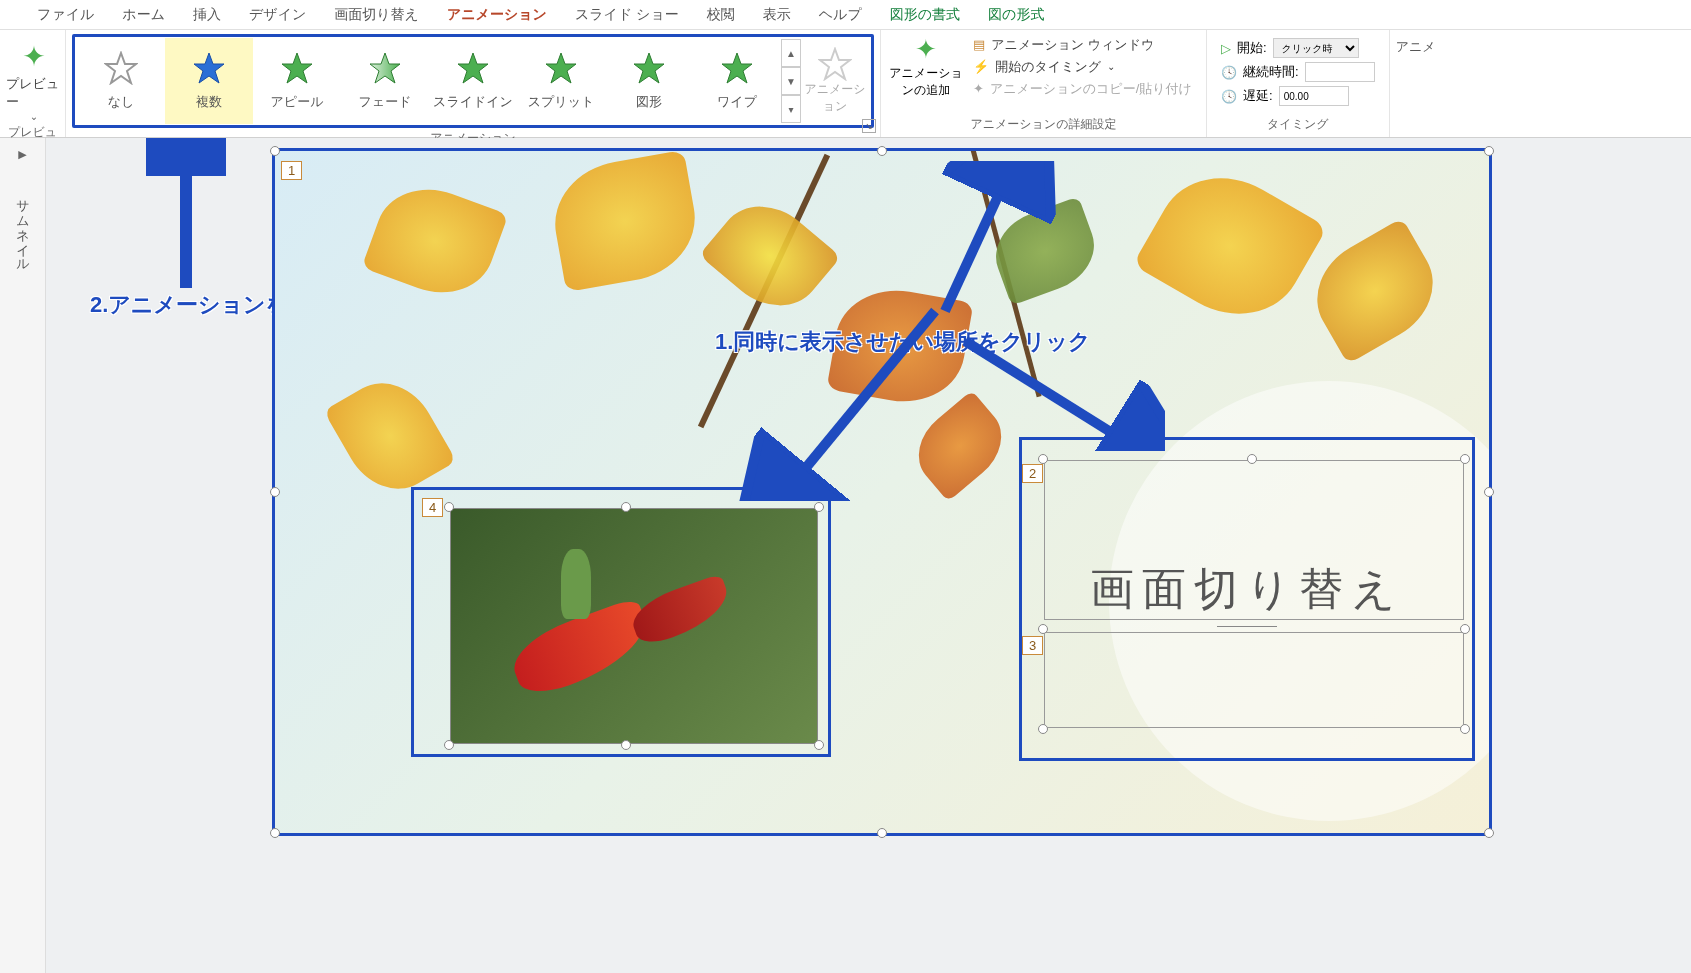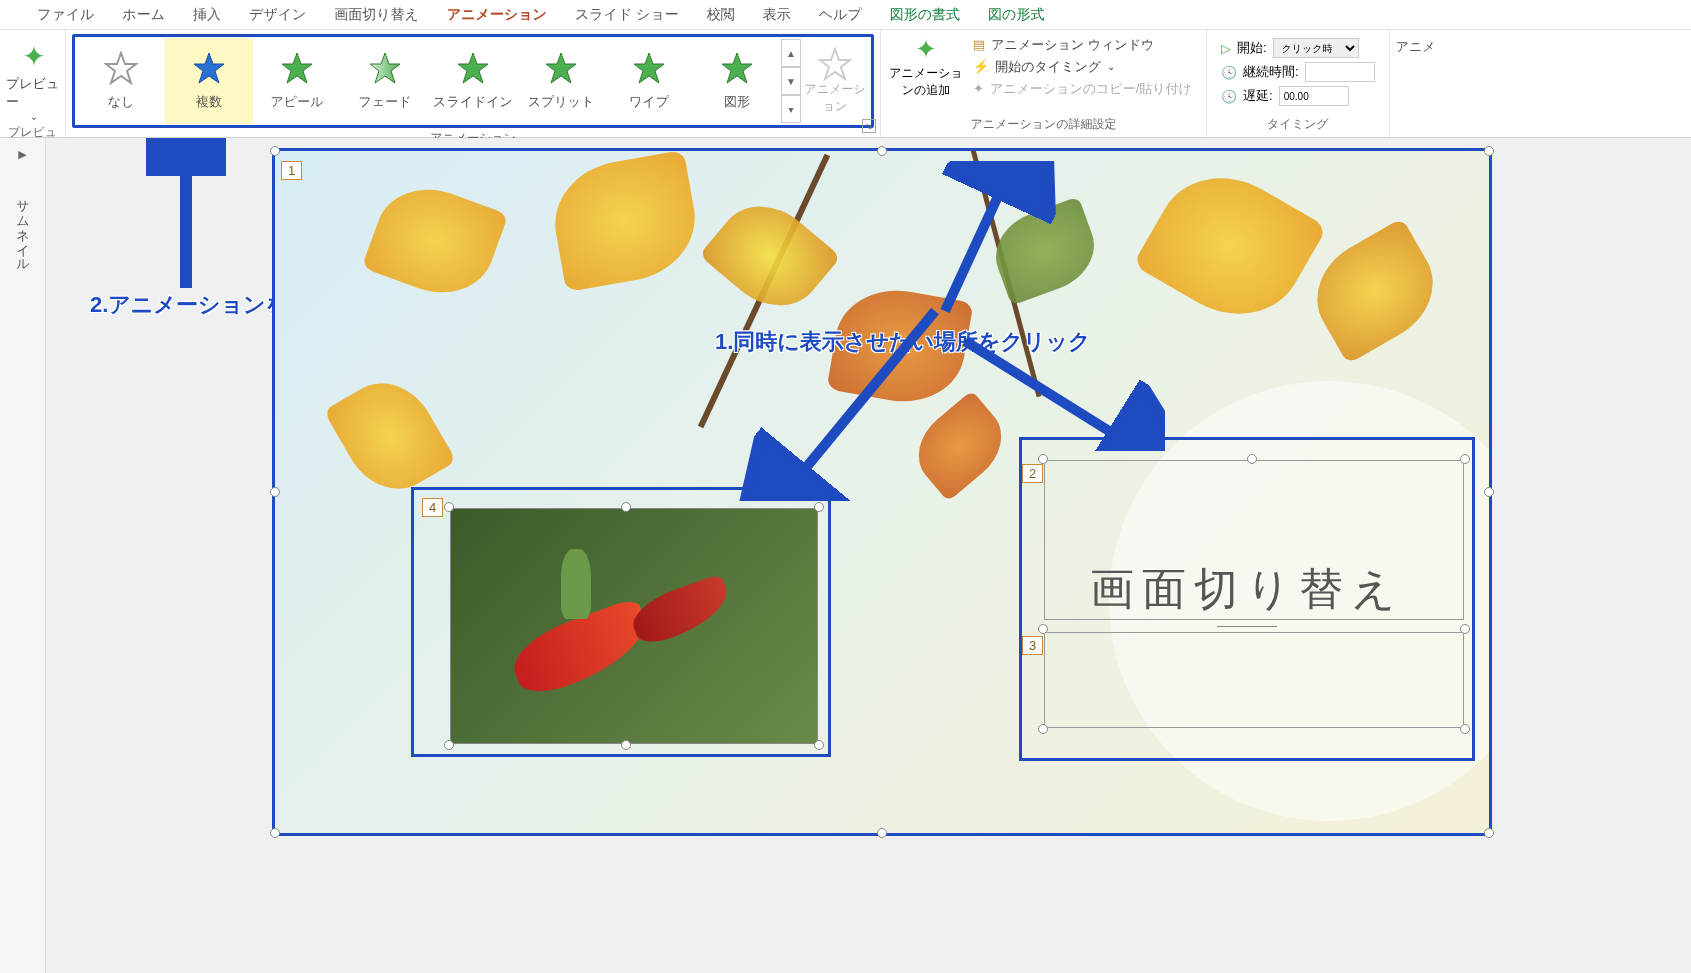--- a/index.html
+++ b/index.html
@@ -120,27 +120,27 @@
         <div class="anim-item">
             <svg width="34" height="34">
               <path d="M17 2 L21 13 L32 13 L23 20 L27 32 L17 25 L7 32 L11 20 L2 13 L13 13 Z" fill="#4caf50" stroke="#2e7d32"></path>
             </svg>
             <span class="lbl">スプリット</span>
           </div>
         <div class="anim-item">
             <svg width="34" height="34">
               <path d="M17 2 L21 13 L32 13 L23 20 L27 32 L17 25 L7 32 L11 20 L2 13 L13 13 Z" fill="#4caf50" stroke="#2e7d32"></path>
             </svg>
+            <span class="lbl">図形</span>
+          </div>
+        <div class="anim-item">
+            <svg width="34" height="34">
+              <path d="M17 2 L21 13 L32 13 L23 20 L27 32 L17 25 L7 32 L11 20 L2 13 L13 13 Z" fill="#4caf50" stroke="#2e7d32"></path>
+            </svg>
             <span class="lbl">ワイプ</span>
-          </div>
-        <div class="anim-item">
-            <svg width="34" height="34">
-              <path d="M17 2 L21 13 L32 13 L23 20 L27 32 L17 25 L7 32 L11 20 L2 13 L13 13 Z" fill="#4caf50" stroke="#2e7d32"></path>
-            </svg>
-            <span class="lbl">図形</span>
           </div>
       </div>
       <div class="gallery-nav">
           <div>▲</div>
           <div>▼</div>
           <div>▾</div>
         </div>
       <div class="effect-opts">
         <svg width="34" height="34">
             <path d="M17 2 L21 13 L32 13 L23 20 L27 32 L17 25 L7 32 L11 20 L2 13 L13 13 Z" fill="none" stroke="#ccc" stroke-width="2"></path>

